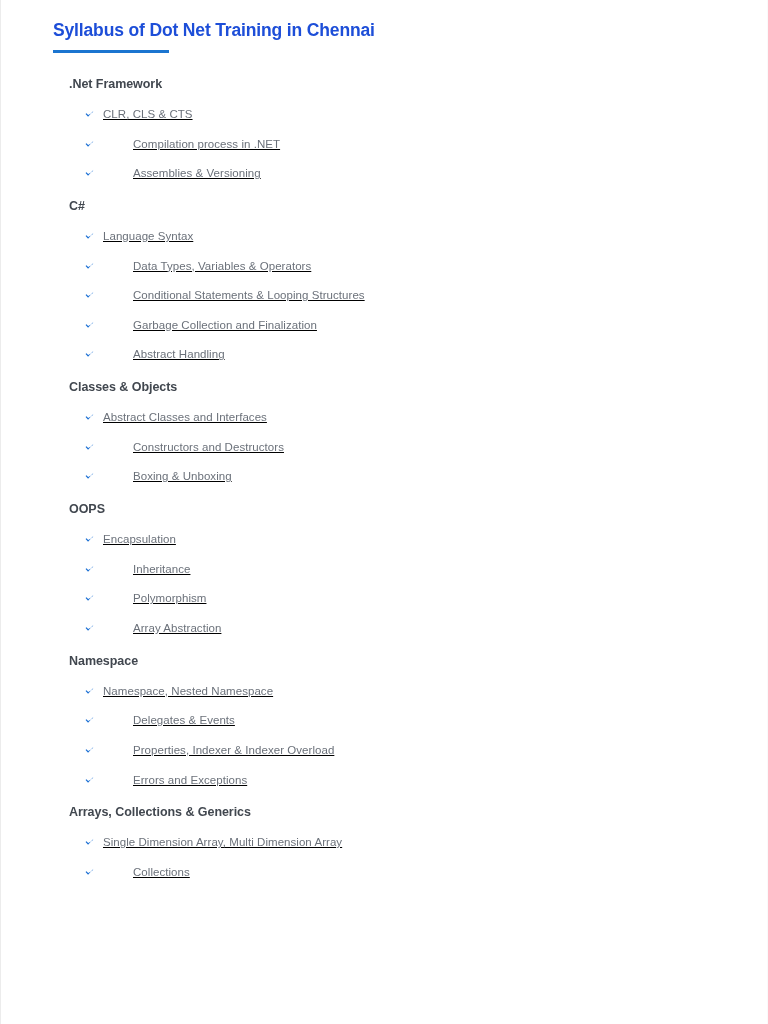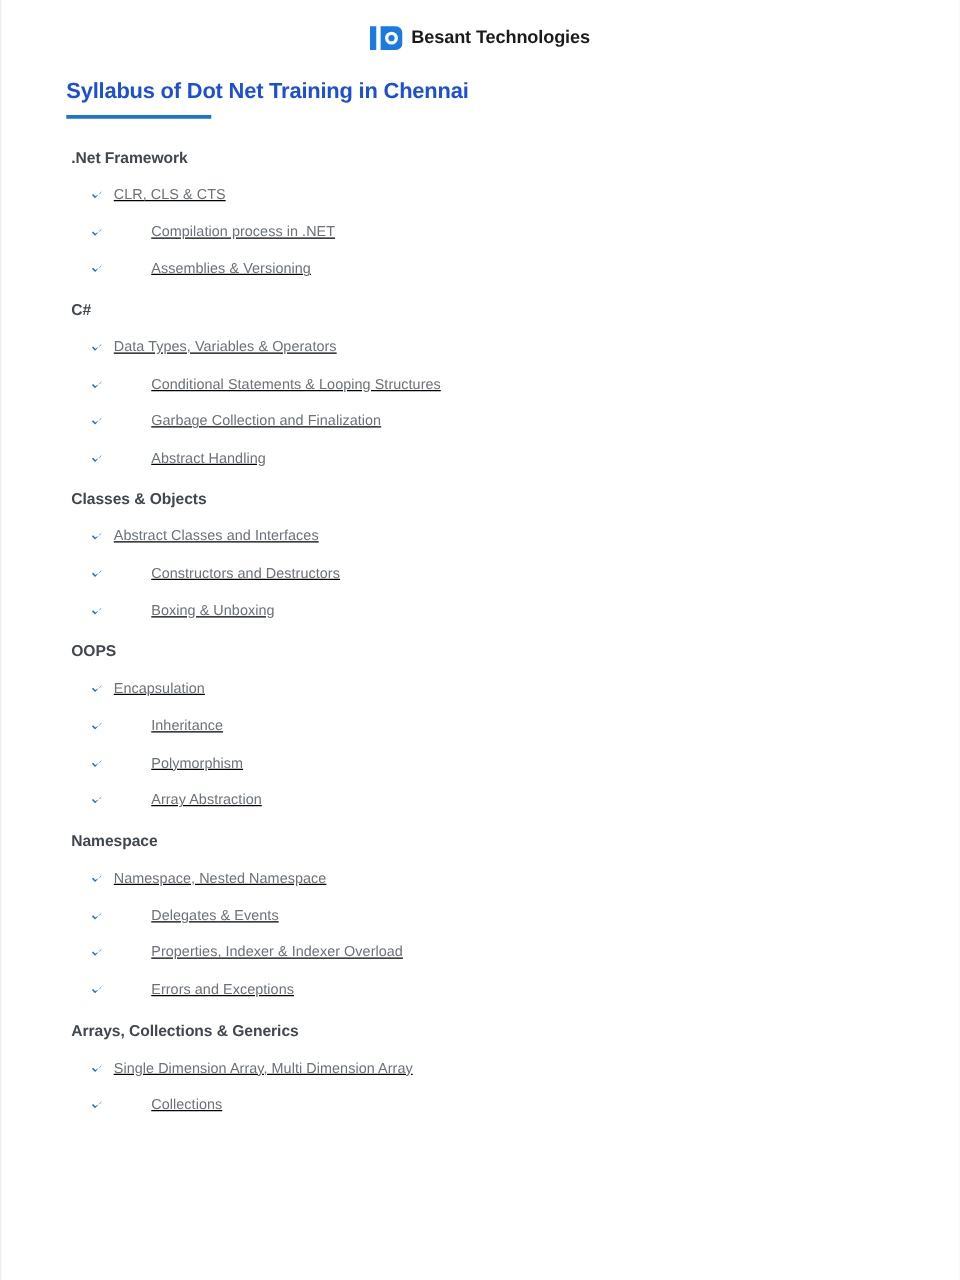--- a/index.html
+++ b/index.html
@@ -67,21 +67,21 @@
     width: 116px;
     height: 3px;
     background: #1b75d0;
   }
 
   
   .syllabus {
     margin-top: 24px;
   }
   .section {
-    margin: 0 0 0 4px;
+    margin: 0 0 0 16px;
   }
   .section + .section {
     margin-top: 19px;
   }
   .section-heading {
     font-size: 12.5px;
     font-weight: bold;
     color: #41474f;
     margin: 0 0 0 52px;
     letter-spacing: -0.05px;
@@ -117,29 +117,20 @@
     line-height: 1.1;
     letter-spacing: 0.05px;
     white-space: nowrap;
   }
 </style>
 </head>
 <body>
 
 <div class="page">
 
-  <div class="brand">
-    <svg class="brand-mark" viewBox="0 0 26 21">
-      <rect x="0" y="1" width="5" height="19" fill="#1b7ae0"></rect>
-      <path d="M8.5 1 H20.5 A5.5 5.5 0 0 1 26 6.5 V14.5 A5.5 5.5 0 0 1 20.5 20 H8.5 Z" fill="#1b7ae0"></path>
-      <circle cx="17.2" cy="10.5" r="5.1" fill="#ffffff"></circle>
-      <circle cx="17.2" cy="10.5" r="2.5" fill="#1b7ae0"></circle>
-    </svg>
-    <span class="brand-name">Besant Technologies</span>
-  </div>
 
   <div class="title-wrap">
     <h1 class="page-title">Syllabus of Dot Net Training in Chennai</h1>
     <div class="title-rule"></div>
   </div>
 
   <div class="syllabus">
       <div class="section">
         <div class="section-heading">.Net Framework</div>
         <ul class="topic-list">
@@ -163,20 +154,26 @@
           </li>
         </ul>
       </div>
       <div class="section">
         <div class="section-heading">C#</div>
         <ul class="topic-list">
           <li class="topic-item">
             <svg class="check-icon" viewBox="0 0 10 10">
               <path d="M0.6 4.4 L3.4 7.4 L9.4 0.9 L8.1 3.0 L3.5 5.6 L1.7 3.6 Z" fill="#1a6fd4"></path>
             </svg>
+            <span class="topic-label">Language Syntax</span>
+          </li>
+          <li class="topic-item">
+            <svg class="check-icon" viewBox="0 0 10 10">
+              <path d="M0.6 4.4 L3.4 7.4 L9.4 0.9 L8.1 3.0 L3.5 5.6 L1.7 3.6 Z" fill="#1a6fd4"></path>
+            </svg>
             <span class="topic-label">Data Types, Variables &amp; Operators</span>
           </li>
           <li class="topic-item">
             <svg class="check-icon" viewBox="0 0 10 10">
               <path d="M0.6 4.4 L3.4 7.4 L9.4 0.9 L8.1 3.0 L3.5 5.6 L1.7 3.6 Z" fill="#1a6fd4"></path>
             </svg>
             <span class="topic-label">Conditional Statements &amp; Looping Structures</span>
           </li>
           <li class="topic-item">
             <svg class="check-icon" viewBox="0 0 10 10">

